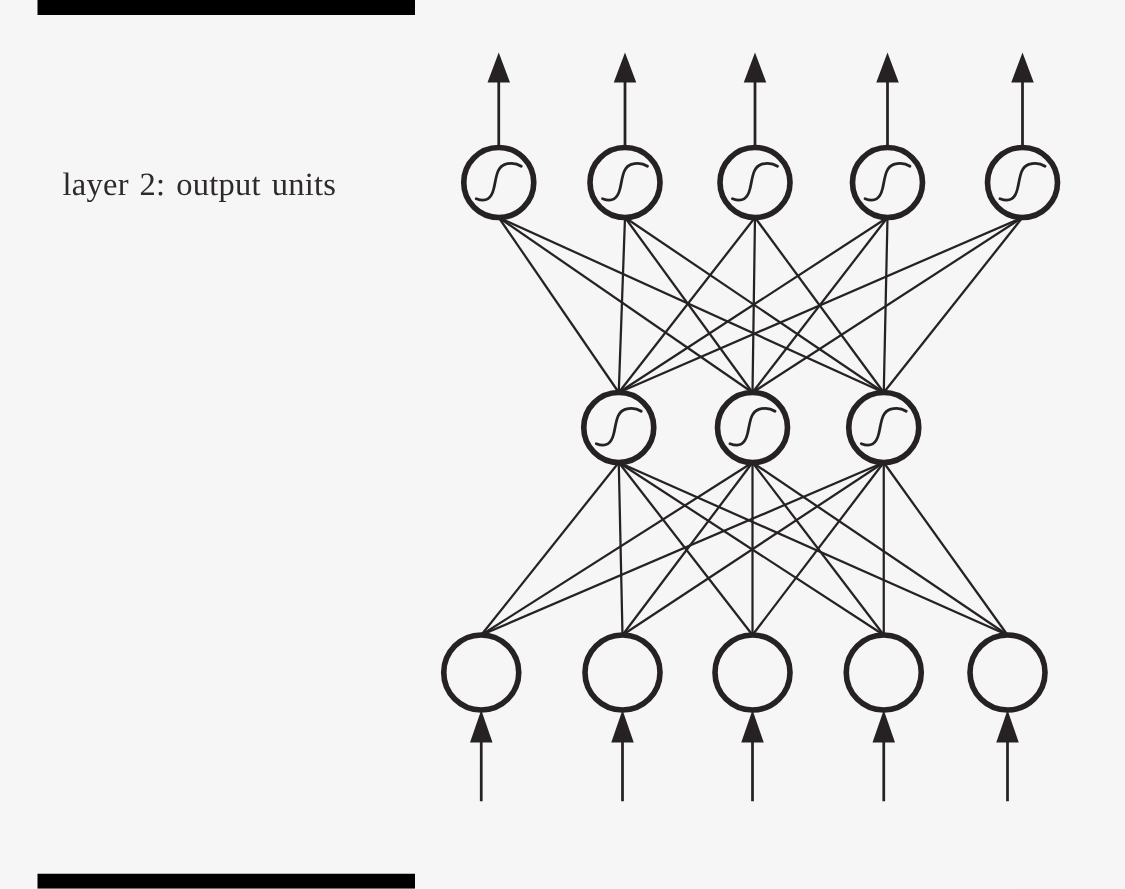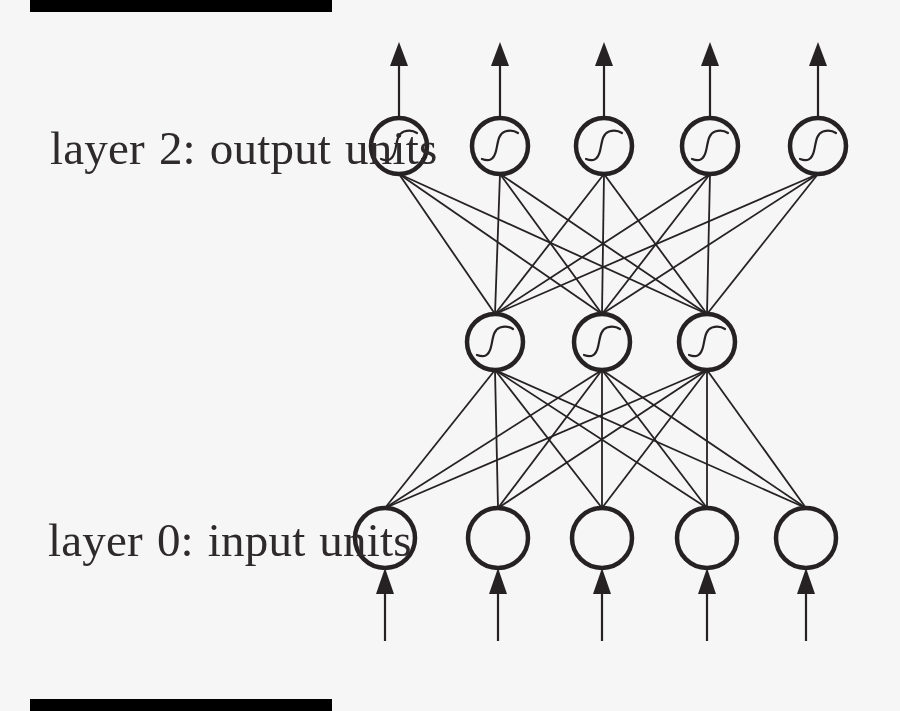--- a/index.html
+++ b/index.html
@@ -13,21 +13,21 @@
   .stage svg {
     position: absolute;
     left: 0; top: 0;
     width: 900px; height: 711px;
     display: block;
   }
   .layer-label {
     position: absolute;
     transform: translateY(-50%);
     white-space: nowrap;
-    font-size: 47px;
+    font-size: 26px;
     letter-spacing: 0.2px;
     word-spacing: 2px;
     line-height: 1;
   }
 </style>
 </head>
 <body>
 
 <div class="stage" style="background: rgb(246, 246, 246);">
   <svg id="diagram" viewBox="0 0 900 711">
@@ -99,14 +99,13 @@
       <line x1="707" y1="590" x2="707" y2="641" stroke="#262223" stroke-width="2.2"></line>
       <polygon points="707,568 698,594 716,594" fill="#262223"></polygon>
       <circle cx="707" cy="538" r="30" fill="#f6f6f6" stroke="#262223" stroke-width="4.5"></circle>
       <line x1="806" y1="590" x2="806" y2="641" stroke="#262223" stroke-width="2.2"></line>
       <polygon points="806,568 797,594 815,594" fill="#262223"></polygon>
       <circle cx="806" cy="538" r="30" fill="#f6f6f6" stroke="#262223" stroke-width="4.5"></circle>
       <rect x="30" y="0" width="302" height="12" fill="#000000"></rect>
       <rect x="30" y="699" width="302" height="12" fill="#000000"></rect>
     </svg>
   <div class="layer-label" style="left: 50px; top: 148px; color: rgb(46, 42, 43);">layer 2: output units</div>
-  <div class="layer-label" style="left: 48px; top: 540px; color: rgb(46, 42, 43);">layer 0: input units</div>
 </div>
 
 </body></html>

